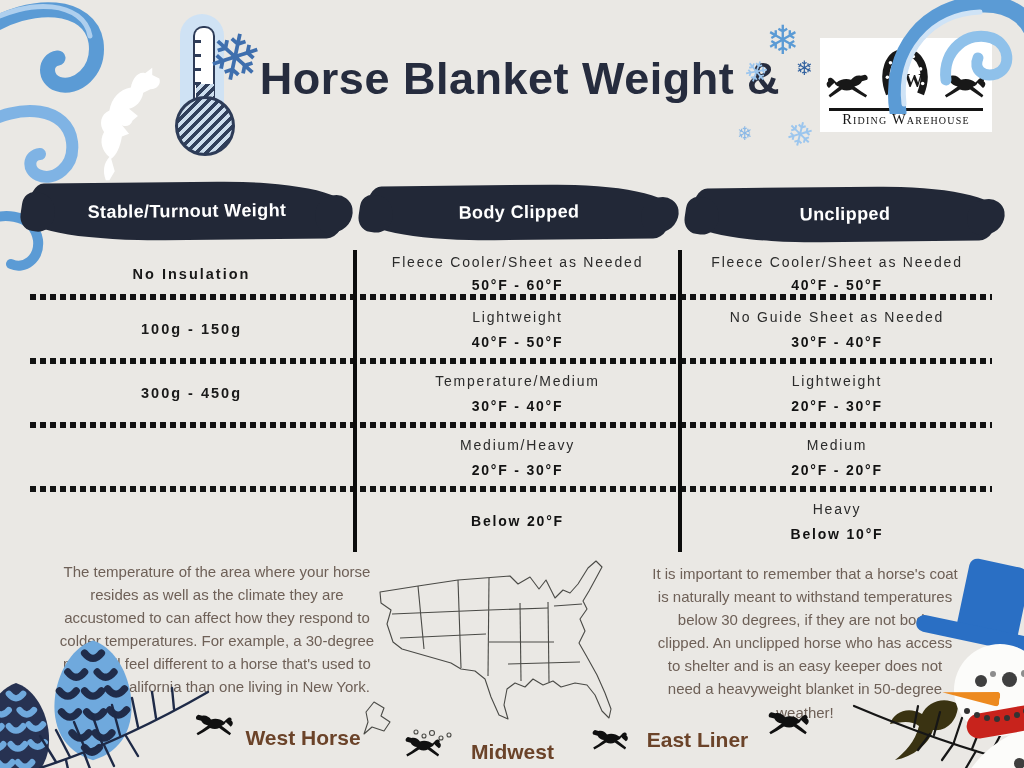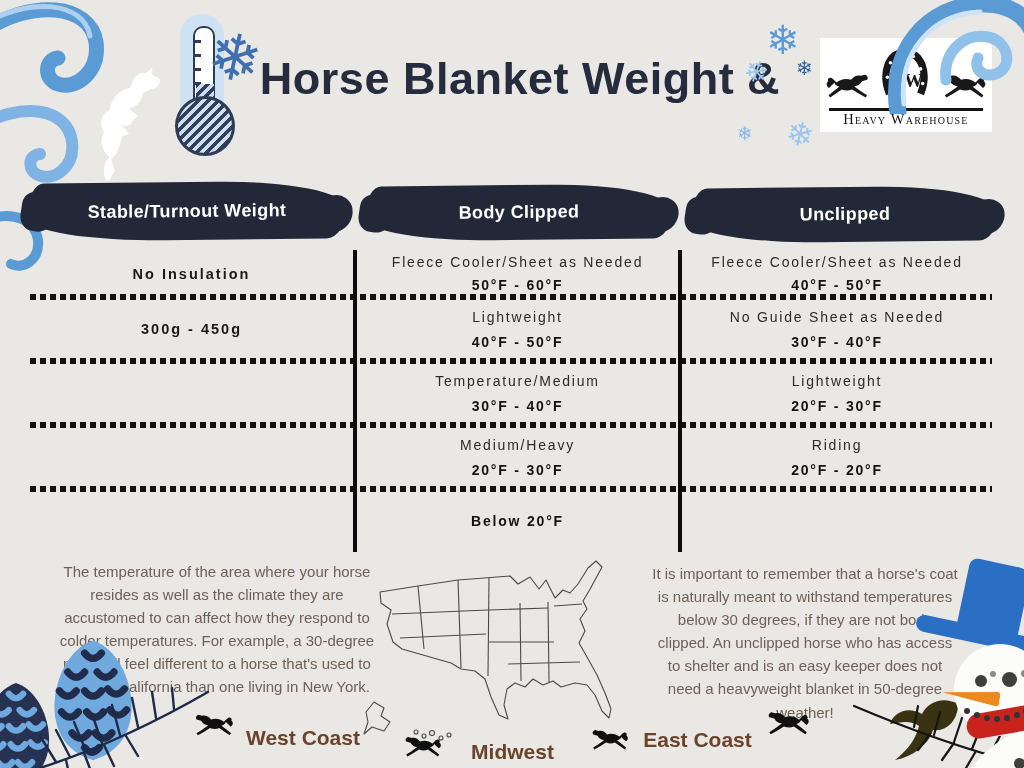--- a/index.html
+++ b/index.html
@@ -147,21 +147,21 @@
       <path fill="#181818" d="M10,38 C3,34 1,24 8,20 C5,14 10,8 17,11 C23,14 26,20 31,23 C40,14 58,11 70,16
         C76,8 86,2 97,5 L108,2 C114,4 118,10 114,16 L100,20 C96,28 88,33 79,34 L98,48 L114,58 L110,64 L92,54 L73,42
         C63,46 53,46 45,42 L28,54 L13,64 L9,58 L24,46 L38,35 C30,33 26,28 25,24 C20,28 15,34 10,38 Z"></path>
     </svg>
     <svg class="abs" style="left:115px;top:36px;transform:scaleX(-1);" width="52" height="33" viewBox="0 0 140 90">
       <path fill="#181818" d="M10,38 C3,34 1,24 8,20 C5,14 10,8 17,11 C23,14 26,20 31,23 C40,14 58,11 70,16
         C76,8 86,2 97,5 L108,2 C114,4 118,10 114,16 L100,20 C96,28 88,33 79,34 L98,48 L114,58 L110,64 L92,54 L73,42
         C63,46 53,46 45,42 L28,54 L13,64 L9,58 L24,46 L38,35 C30,33 26,28 25,24 C20,28 15,34 10,38 Z"></path>
     </svg>
     <div class="rule"></div>
-    <div class="lname">Heavy Warehouse</div>
+    <div class="lname">Riding Warehouse</div>
   </div>
 
   <svg class="abs" style="left:886px;top:-8px;" width="150" height="122" viewBox="0 0 150 122">
     <path d="M12,120 C2,58 42,14 96,12 C126,11 148,28 150,54" fill="none" stroke="#5b9bd5" stroke-width="17" stroke-linecap="round"></path>
     <path d="M18,112 C12,60 46,22 94,20" fill="none" stroke="#cfe3f6" stroke-width="5" stroke-linecap="round"></path>
     <path d="M60,88 C56,58 82,38 106,46 C124,53 126,76 110,82 C97,86 87,77 92,66" fill="none" stroke="#8fc1ea" stroke-width="11" stroke-linecap="round"></path>
   </svg>
 
   <div class="abs brush brush1">
     <span class="brush-label">Stable/Turnout Weight</span>
@@ -178,20 +178,23 @@
   <div class="abs dotline" style="top:422px;"></div>
   <div class="abs dotline" style="top:486px;"></div>
   <div class="abs vline" style="left:353px;"></div>
   <div class="abs vline" style="left:678px;"></div>
 
   <div class="abs col" style="left:30px;width:323px;">
     <div class="cell h47">
         <span class="weight">No Insulation</span>
       </div>
     <div class="cell h64">
+        <span class="weight">100g - 150g</span>
+      </div>
+    <div class="cell h64">
         <span class="weight">300g - 450g</span>
       </div>
   </div>
 
   <div class="abs col" style="left:357px;width:321px;">
     <div class="cell h47">
       <span class="item">Fleece Cooler/Sheet as Needed</span>
       <span class="temp">50°F - 60°F</span>
     </div>
     <div class="cell h64">
@@ -218,22 +221,26 @@
     </div>
     <div class="cell h64">
       <span class="item">No Guide Sheet as Needed</span>
       <span class="temp">30°F - 40°F</span>
     </div>
     <div class="cell h64">
       <span class="item">Lightweight</span>
       <span class="temp">20°F - 30°F</span>
     </div>
     <div class="cell h64">
-      <span class="item">Riding</span>
+      <span class="item">Medium</span>
       <span class="temp">20°F - 20°F</span>
+    </div>
+    <div class="cell h64">
+      <span class="item">Heavy</span>
+      <span class="temp">Below 10°F</span>
     </div>
   </div>
 
   <div class="abs note note-left">The temperature of the area where your horse resides as well as the climate they are accustomed to can affect how they respond to colder temperatures. For example, a 30-degree night will feel different to a horse that's used to living in California than one living in New York.</div>
   <div class="abs note note-right">It is important to remember that a horse's coat is naturally meant to withstand temperatures below 30 degrees, if they are not body clipped. An unclipped horse who has access to shelter and is an easy keeper does not need a heavyweight blanket in 50-degree weather!</div>
 
   <svg class="abs" style="left:358px;top:546px;" width="310" height="204" viewBox="0 0 310 204">
     <g fill="none" stroke="#4a4a46" stroke-width="1.1" stroke-linejoin="round">
       <path d="M22,46 L60,40 L100,34 L152,30 L160,38 L172,31 L181,43 L188,34 L197,52 L205,44 L212,47
         L220,38 L230,22 L238,15 L244,21 L237,34 L231,45 L225,55 L229,63 L222,73 L227,85 L221,97
@@ -312,35 +319,35 @@
         <path d="M68,61 L78,82"></path>
         <path d="M90,52 L102,72"></path>
     </g>
   </svg>
 
   <svg class="abs" style="left:188px;top:714px;transform:scaleX(-1);" width="46" height="30" viewBox="0 0 140 90">
     <path fill="#101010" d="M10,38 C3,34 1,24 8,20 C5,14 10,8 17,11 C23,14 26,20 31,23 C40,14 58,11 70,16
       C76,8 86,2 97,5 L108,2 C114,4 118,10 114,16 L100,20 C96,28 88,33 79,34 L98,48 L114,58 L110,64 L92,54 L73,42
       C63,46 53,46 45,42 L28,54 L13,64 L9,58 L24,46 L38,35 C30,33 26,28 25,24 C20,28 15,34 10,38 Z"></path>
   </svg>
-  <div class="abs region" style="left:238px;top:726px;width:130px;text-align:center;">West Coast</div>
+  <div class="abs region" style="left:238px;top:726px;width:130px;text-align:center;">West Horse</div>
 
   <svg class="abs" style="left:398px;top:736px;transform:scaleX(-1);" width="44" height="29" viewBox="0 0 140 90">
     <path fill="#101010" d="M10,38 C3,34 1,24 8,20 C5,14 10,8 17,11 C23,14 26,20 31,23 C40,14 58,11 70,16
       C76,8 86,2 97,5 L108,2 C114,4 118,10 114,16 L100,20 C96,28 88,33 79,34 L98,48 L114,58 L110,64 L92,54 L73,42
       C63,46 53,46 45,42 L28,54 L13,64 L9,58 L24,46 L38,35 C30,33 26,28 25,24 C20,28 15,34 10,38 Z"></path>
   </svg>
   <div class="abs region" style="left:455px;top:740px;width:115px;text-align:center;">Midwest</div>
 
   <svg class="abs" style="left:585px;top:729px;transform:scaleX(-1);" width="44" height="29" viewBox="0 0 140 90">
     <path fill="#101010" d="M10,38 C3,34 1,24 8,20 C5,14 10,8 17,11 C23,14 26,20 31,23 C40,14 58,11 70,16
       C76,8 86,2 97,5 L108,2 C114,4 118,10 114,16 L100,20 C96,28 88,33 79,34 L98,48 L114,58 L110,64 L92,54 L73,42
       C63,46 53,46 45,42 L28,54 L13,64 L9,58 L24,46 L38,35 C30,33 26,28 25,24 C20,28 15,34 10,38 Z"></path>
   </svg>
-  <div class="abs region" style="left:630px;top:728px;width:135px;text-align:center;">East Coast</div>
+  <div class="abs region" style="left:630px;top:728px;width:135px;text-align:center;">East Liner</div>
 
   <svg class="abs" style="left:760px;top:711px;transform:scaleX(-1);" width="50" height="33" viewBox="0 0 140 90">
     <path fill="#101010" d="M10,38 C3,34 1,24 8,20 C5,14 10,8 17,11 C23,14 26,20 31,23 C40,14 58,11 70,16
       C76,8 86,2 97,5 L108,2 C114,4 118,10 114,16 L100,20 C96,28 88,33 79,34 L98,48 L114,58 L110,64 L92,54 L73,42
       C63,46 53,46 45,42 L28,54 L13,64 L9,58 L24,46 L38,35 C30,33 26,28 25,24 C20,28 15,34 10,38 Z"></path>
   </svg>
 
   <svg class="abs" style="left:886px;top:694px;" width="80" height="72" viewBox="0 0 80 72">
     <path fill="#3a3312" d="M72,10 C57,2 42,8 36,20 C22,12 8,18 4,30 C15,28 25,26 33,32
       C29,48 19,58 9,66 C27,63 43,50 47,36 C61,38 72,26 72,10 Z"></path>

